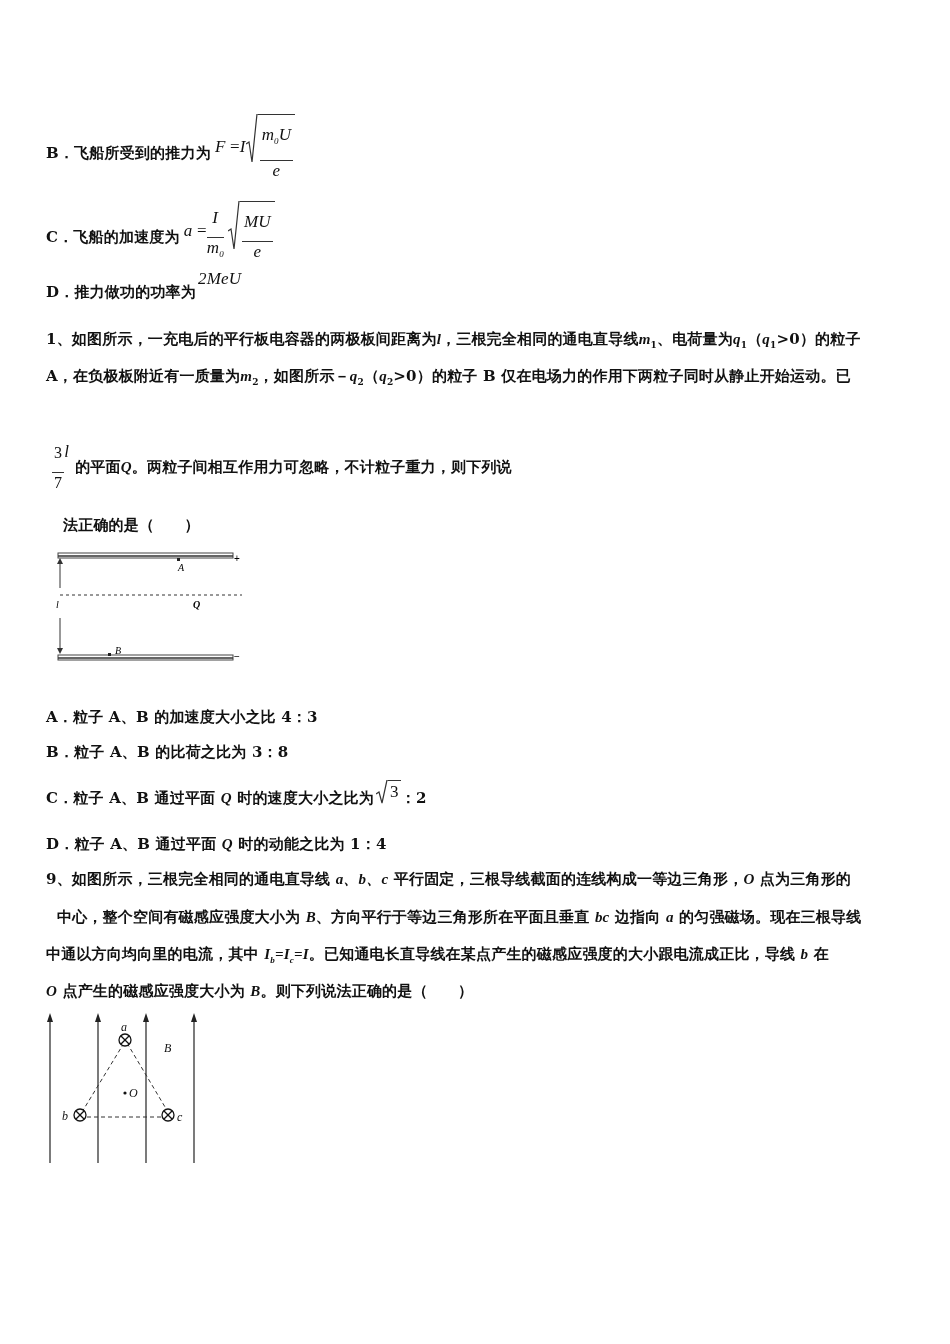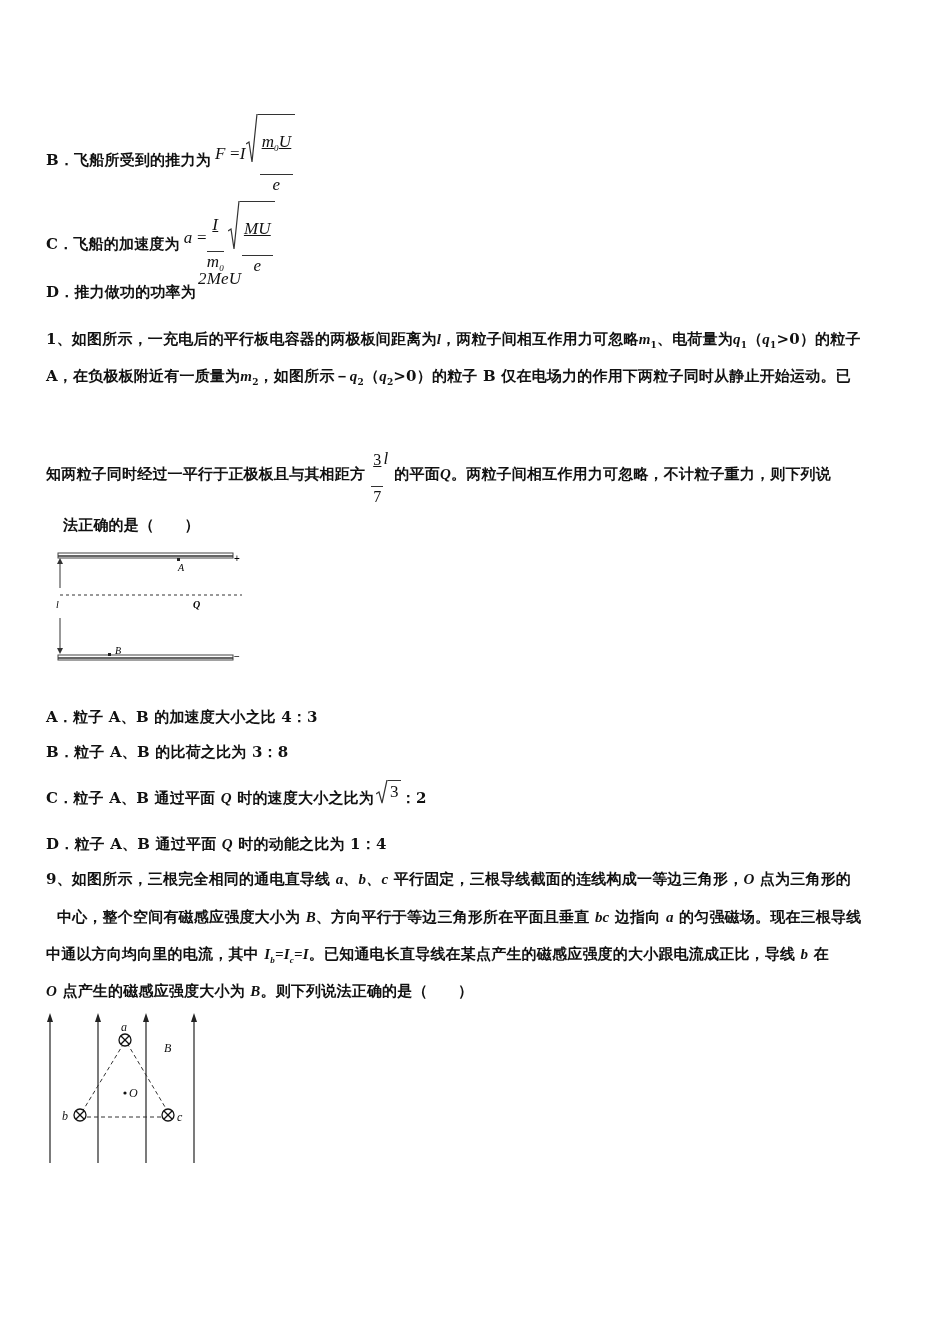--- a/index.html
+++ b/index.html
@@ -2,21 +2,21 @@
 <html><head>
 <meta charset="utf-8">
 <style>
   html, body { margin: 0; padding: 0; background: #ffffff; }
   body { width: 950px; height: 1344px; position: relative; overflow: hidden;
          font-family: "DejaVu Serif", "Liberation Serif", serif; color: #111; }
   .line { position: absolute; left: 46px; font-size: 15px; font-weight: bold; white-space: nowrap; letter-spacing: 0.2px; }
   .it { font-style: italic; font-family: "Liberation Serif", serif; }
   .math { font-family: "Liberation Serif", serif; font-weight: normal; font-style: italic; position: relative; display: inline-block; vertical-align: middle; font-size: 17px; }
   .frac { display: inline-block; vertical-align: middle; text-align: center; font-family: "Liberation Serif", serif; font-weight: normal; }
-  .frac .num { display: block; border-bottom: 1px solid #333; padding: 16px 2px; line-height: 20px; text-decoration: underline; }
+  .frac .num { display: block; border-bottom: 1px solid #333; padding: 9px 2px; line-height: 20px; }
   .frac .den { display: block; line-height: 20px; }
   .sqrt { display: inline-block; vertical-align: middle; position: relative; padding-left: 12px; }
   .sqrt .rad { position: absolute; left: 0; top: 0; bottom: 0; width: 12px; }
   .sqrt .body { border-top: 1px solid #333; display: inline-block; padding: 1px 2px 0 2px; }
   sub { font-size: 9px; }
   .diagram { position: absolute; }
 </style>
 </head>
 <body>
 
@@ -30,27 +30,27 @@
   <span>C．</span><span>飞船的加速度为</span><span class="math" style="top:-6px;margin-left:4px;"><span>a</span> <span style="font-style:normal">=</span><span class="frac"><span class="num">I</span><span class="den"><span>m</span><sub>0</sub></span></span><span class="sqrt" style="margin-left:4px;"><svg class="rad" viewBox="0 0 12 50" preserveAspectRatio="none">
           <path d="M0 30 L3 28 L6 48 L11 0 L12 0" stroke="#333" fill="none" stroke-width="1.2"></path>
         </svg><span class="body"><span class="frac"><span class="num">MU</span><span class="den">e</span></span></span></span></span>
 </div>
 
 <div class="line" style="top:283px;text-align:center;">
   <span>D．</span><span>推力做功的功率为</span><span class="math" style="top:-14px;margin-left:2px;">2MeU</span>
 </div>
 
 <div class="line" style="top:330px;">
-  <span>1、如图所示，一充电后的平行板电容器的两极板间距离为</span><span class="it">l</span><span>，两粒子间相互作用力可忽略</span><span class="it">m</span><sub>1</sub><span>、电荷量为</span><span class="it">q</span><sub>1</sub><span>（</span><span class="it">q</span><sub>1</sub><span>&gt;0）的粒子</span>
+  <span>1、如图所示，一充电后的平行板电容器的两极板间距离为</span><span class="it">l</span><span>，三根完全相同的通电直导线</span><span class="it">m</span><sub>1</sub><span>、电荷量为</span><span class="it">q</span><sub>1</sub><span>（</span><span class="it">q</span><sub>1</sub><span>&gt;0）的粒子</span>
 </div>
 <div class="line" style="top:367px;">
   <span>A，在负极板附近有一质量为</span><span class="it">m</span><sub>2</sub><span>，如图所示－</span><span class="it">q</span><sub>2</sub><span>（</span><span class="it">q</span><sub>2</sub><span>&gt;0）的粒子 B 仅在电场力的作用下两粒子同时从静止开始运动。已</span>
 </div>
 <div class="line" style="top:438px;">
-  <span>知两粒子同时经过一平行于正极板且与其相距方</span><span class="math" style="margin:0 6px;top:-4px;"><span class="frac" style="font-style:normal;font-size:16px;"><span class="num">3</span><span class="den">7</span></span><span style="position:relative;top:-10px;">l</span></span><span>的平面</span><span class="it">Q</span><span>。两粒子间相互作用力可忽略，不计粒子重力，则下列说</span>
+  <span class="math" style="margin:0 6px;top:-4px;"><span class="frac" style="font-style:normal;font-size:16px;"><span class="num">3</span><span class="den">7</span></span><span style="position:relative;top:-10px;">l</span></span><span>的平面</span><span class="it">Q</span><span>。两粒子间相互作用力可忽略，不计粒子重力，则下列说</span>
 </div>
 <div class="line" style="top:516px;margin-left:17px;">法正确的是（　　）</div>
 
 <svg class="diagram" style="left:50px;top:548px;" width="200" height="122" viewBox="0 0 200 122">
   <rect x="8" y="5" width="175" height="5" fill="none" stroke="#444" stroke-width="1"></rect>
   <line x1="8" y1="8" x2="183" y2="8" stroke="#333" stroke-width="1.5"></line>
   <rect x="8" y="107" width="175" height="5" fill="none" stroke="#444" stroke-width="1"></rect>
   <line x1="8" y1="110" x2="183" y2="110" stroke="#333" stroke-width="1.5"></line>
   <line x1="10" y1="12" x2="10" y2="40" stroke="#333" stroke-width="1"></line>
   <polygon points="7,16 10,10 13,16" fill="#333"></polygon>

